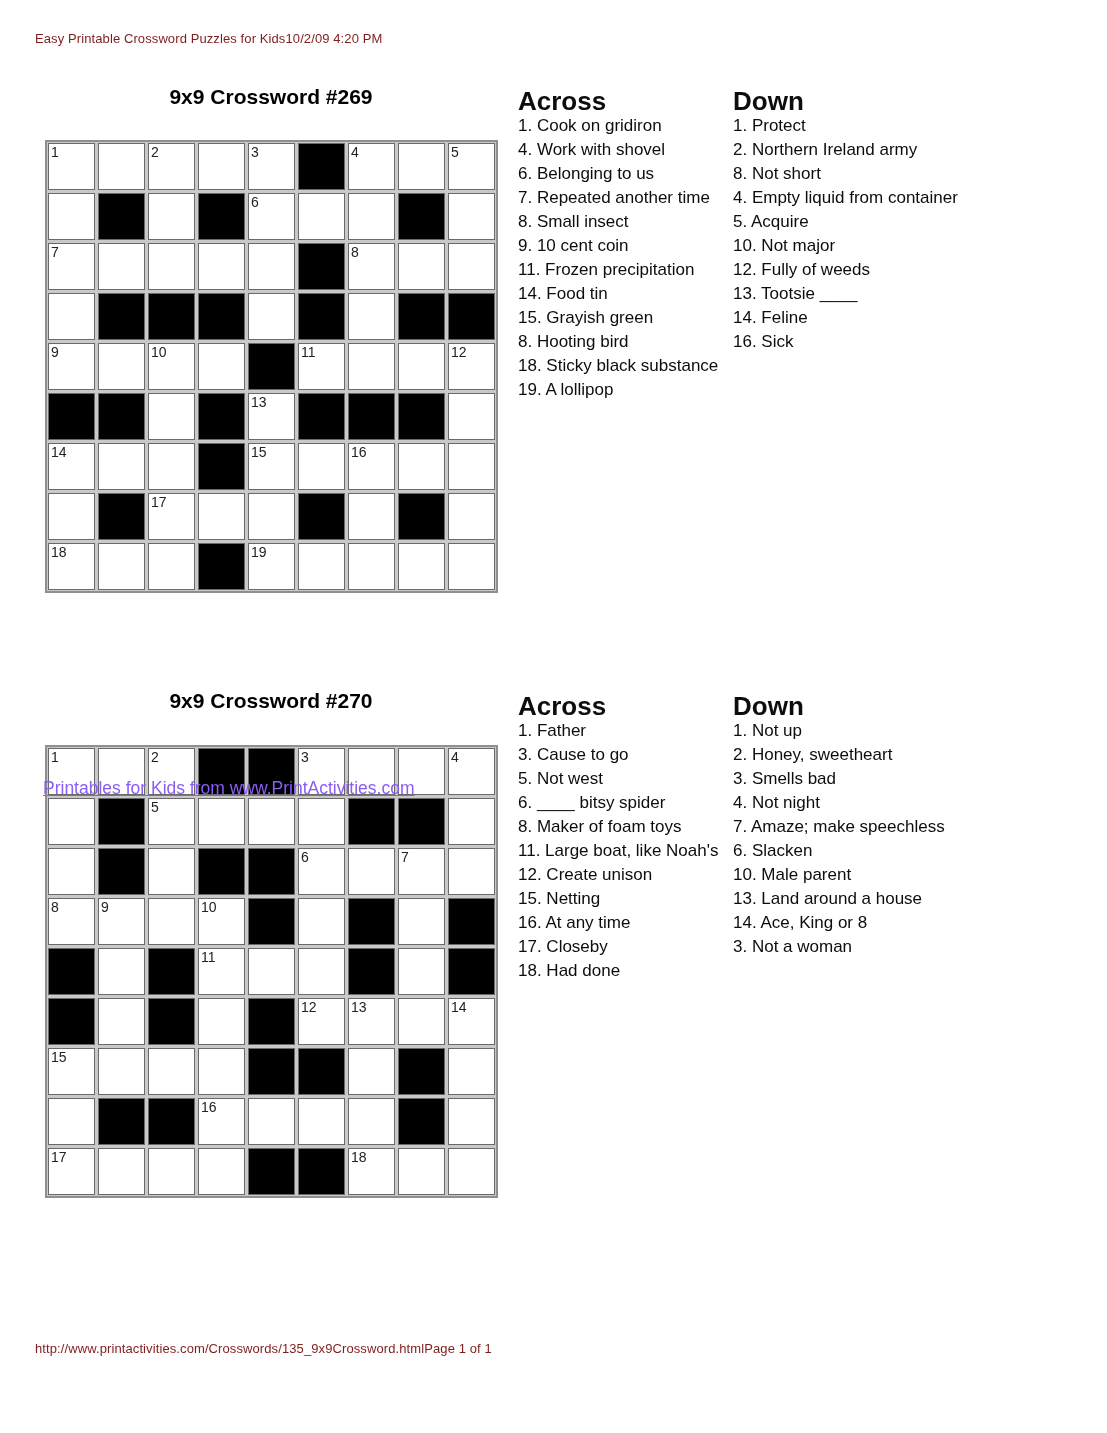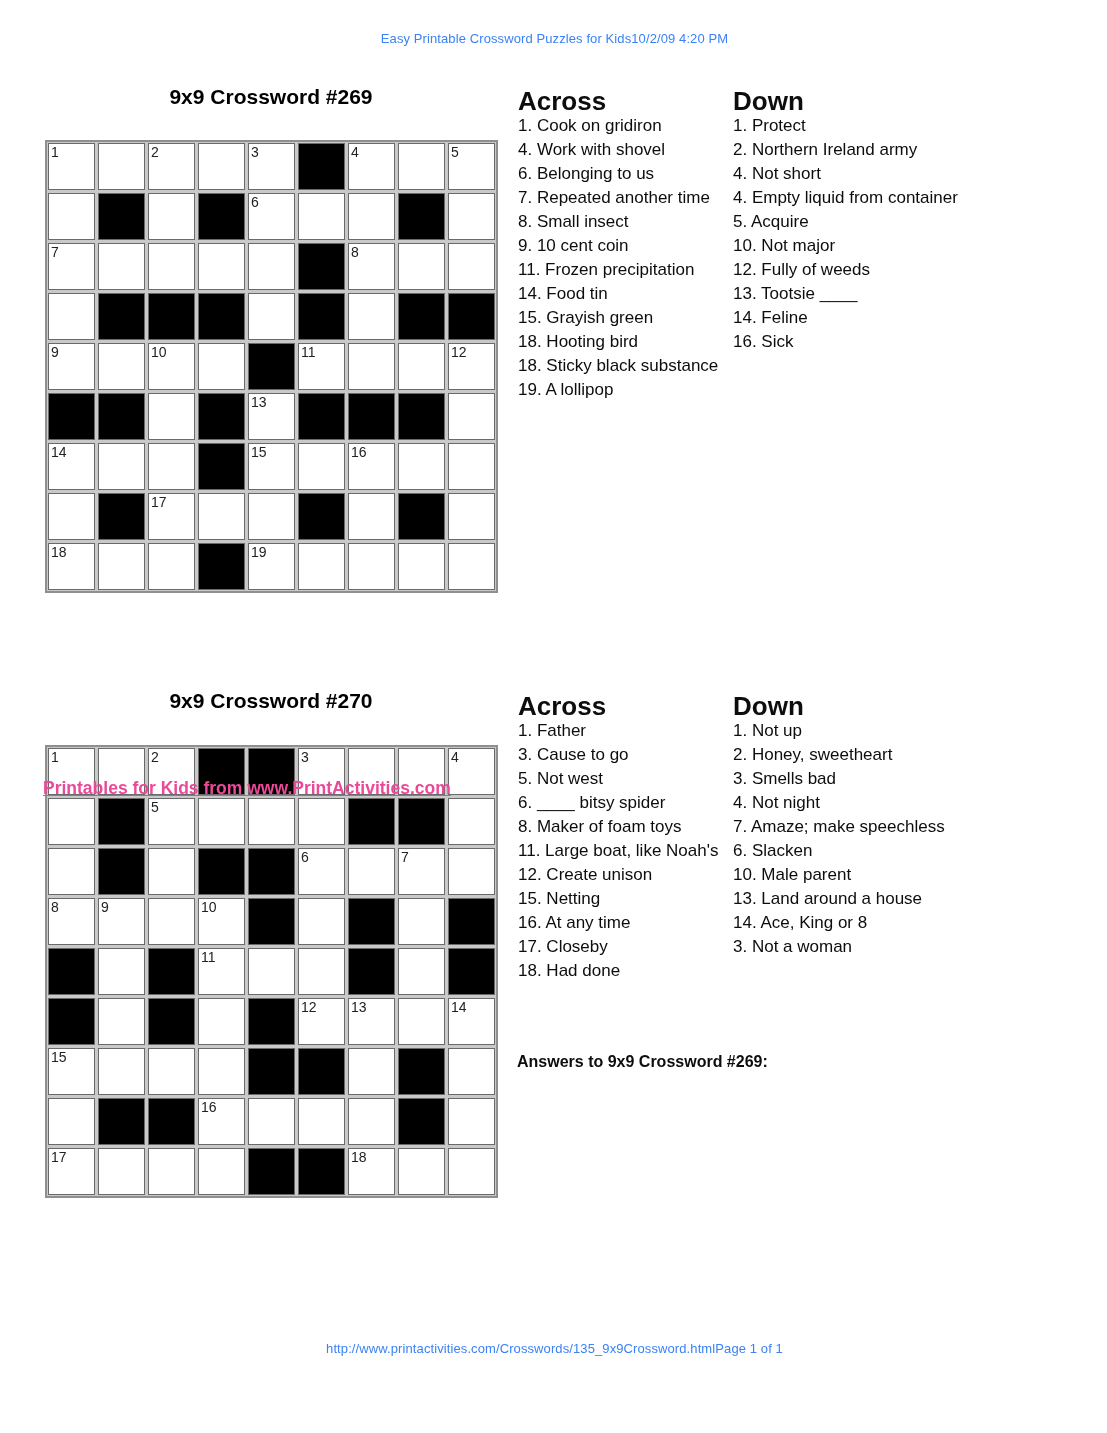--- a/index.html
+++ b/index.html
@@ -10,23 +10,23 @@
     height: 1433px;
     font-family: "Liberation Sans", sans-serif;
     color: #111;
     overflow: hidden;
   }
   .print-bar {
     position: absolute;
     left: 35px;
     right: 33px;
     display: flex;
-    justify-content: center;
+    justify-content: flex-start;
     font-size: 13px;
-    color: #3b82f6;
+    color: #7f1d1d;
     letter-spacing: 0.1px;
   }
   .hdr { top: 31px; }
   .ftr { top: 1341px; }
 
   .puzzle-title {
     position: absolute;
     left: 45px;
     width: 452px;
     text-align: center;
@@ -241,31 +241,31 @@
   <div>
       <div class="clue">1. Cook on gridiron</div>
       <div class="clue">4. Work with shovel</div>
       <div class="clue">6. Belonging to us</div>
       <div class="clue">7. Repeated another time</div>
       <div class="clue">8. Small insect</div>
       <div class="clue">9. 10 cent coin</div>
       <div class="clue">11. Frozen precipitation</div>
       <div class="clue">14. Food tin</div>
       <div class="clue">15. Grayish green</div>
-      <div class="clue">18. Hooting bird</div>
+      <div class="clue">8. Hooting bird</div>
       <div class="clue">18. Sticky black substance</div>
       <div class="clue">19. A lollipop</div>
     </div>
 </div>
 <div class="clue-col c-down row1">
   <div class="clue-head">Down</div>
   <div>
       <div class="clue">1. Protect</div>
       <div class="clue">2. Northern Ireland army</div>
-      <div class="clue">4. Not short</div>
+      <div class="clue">8. Not short</div>
       <div class="clue">4. Empty liquid from container</div>
       <div class="clue">5. Acquire</div>
       <div class="clue">10. Not major</div>
       <div class="clue">12. Fully of weeds</div>
       <div class="clue">13. Tootsie ____</div>
       <div class="clue">14. Feline</div>
       <div class="clue">16. Sick</div>
     </div>
 </div>
 
@@ -386,21 +386,21 @@
     <div class="cell"></div>
     <div class="cell black"></div>
     <div class="cell black"></div>
     <div class="cell">
       <span class="num">18</span>
     </div>
     <div class="cell"></div>
     <div class="cell"></div>
   </div>
 
-<a class="site-link" href="#" style="color: #ec4899; font-weight: bold;">Printables for Kids from www.PrintActivities.com</a>
+<a class="site-link" href="#" style="color: #8b5cf6;">Printables for Kids from www.PrintActivities.com</a>
 
 <div class="clue-col c-across row2">
   <div class="clue-head">Across</div>
   <div>
       <div class="clue">1. Father</div>
       <div class="clue">3. Cause to go</div>
       <div class="clue">5. Not west</div>
       <div class="clue">6. ____ bitsy spider</div>
       <div class="clue">8. Maker of foam toys</div>
       <div class="clue">11. Large boat, like Noah's</div>
@@ -421,19 +421,18 @@
       <div class="clue">7. Amaze; make speechless</div>
       <div class="clue">6. Slacken</div>
       <div class="clue">10. Male parent</div>
       <div class="clue">13. Land around a house</div>
       <div class="clue">14. Ace, King or 8</div>
       <div class="clue">3. Not a woman</div>
     </div>
 </div>
 
 <div class="answers a2">
-  <div class="ans-title">Answers to 9x9 Crossword #269:</div>
 </div>
 
 <div class="print-bar ftr">
   <span>http://www.printactivities.com/Crosswords/135_9x9Crossword.html</span>
   <span>Page 1 of 1</span>
 </div>
 
 </body></html>

